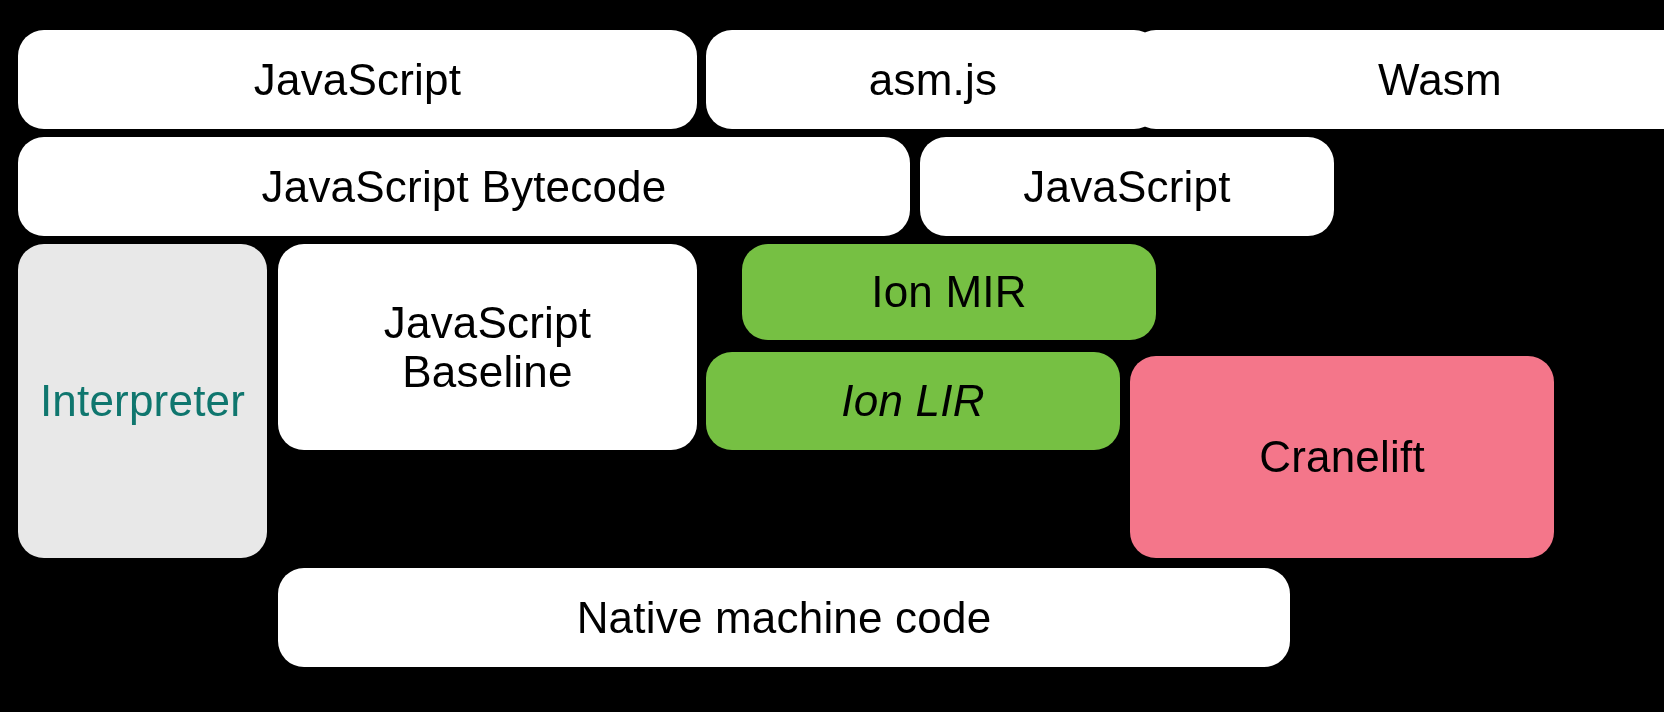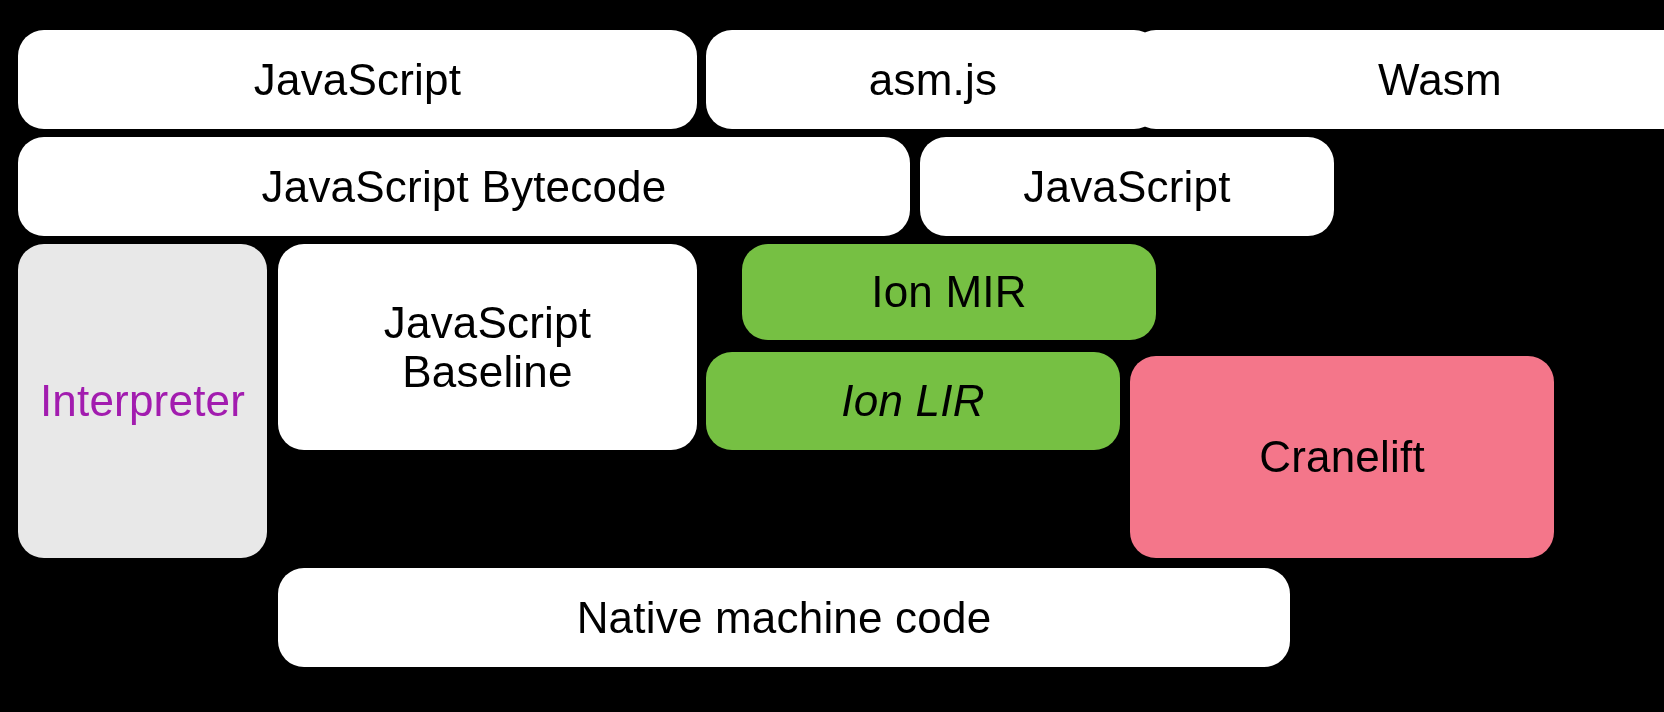--- a/index.html
+++ b/index.html
@@ -43,20 +43,20 @@
 </style>
 </head>
 <body>
 
 <div id="diagram" style="background: rgb(0, 0, 0);">
     <div class="node white" style="left: 18px; top: 8px; width: 679px; height: 99px; background: rgb(255, 255, 255); color: rgb(0, 0, 0);"><span>JavaScript</span></div>
     <div class="node white" style="left: 706px; top: 8px; width: 454px; height: 99px; background: rgb(255, 255, 255); color: rgb(0, 0, 0);"><span>asm.js</span></div>
     <div class="node white" style="left: 1130px; top: 8px; width: 620px; height: 99px; background: rgb(255, 255, 255); color: rgb(0, 0, 0);"><span>Wasm</span></div>
     <div class="node white" style="left: 18px; top: 115px; width: 892px; height: 99px; background: rgb(255, 255, 255); color: rgb(0, 0, 0);"><span>JavaScript Bytecode</span></div>
     <div class="node white" style="left: 920px; top: 115px; width: 414px; height: 99px; background: rgb(255, 255, 255); color: rgb(0, 0, 0);"><span>JavaScript</span></div>
-    <div class="node gray" style="left: 18px; top: 222px; width: 249px; height: 314px; background: rgb(232, 232, 232); color: #a21caf;"><span>Interpreter</span></div>
+    <div class="node gray" style="left: 18px; top: 222px; width: 249px; height: 314px; background: rgb(232, 232, 232); color: #0f766e;"><span>Interpreter</span></div>
     <div class="node white" style="left: 278px; top: 222px; width: 419px; height: 206px; background: rgb(255, 255, 255); color: rgb(0, 0, 0);"><span>JavaScript
 Baseline</span></div>
     <div class="node green" style="left: 742px; top: 222px; width: 414px; height: 96px; background: rgb(118, 192, 67); color: rgb(0, 0, 0);"><span>Ion MIR</span></div>
     <div class="node green" style="left: 706px; top: 330px; width: 414px; height: 98px; background: rgb(118, 192, 67); color: rgb(0, 0, 0); font-style: italic;"><span>Ion LIR</span></div>
     <div class="node pink" style="left: 1130px; top: 334px; width: 424px; height: 202px; background: rgb(244, 118, 138); color: rgb(0, 0, 0);"><span>Cranelift</span></div>
     <div class="node white" style="left: 278px; top: 546px; width: 1012px; height: 99px; background: rgb(255, 255, 255); color: rgb(0, 0, 0);"><span>Native machine code</span></div>
   </div>
 
 </body></html>

